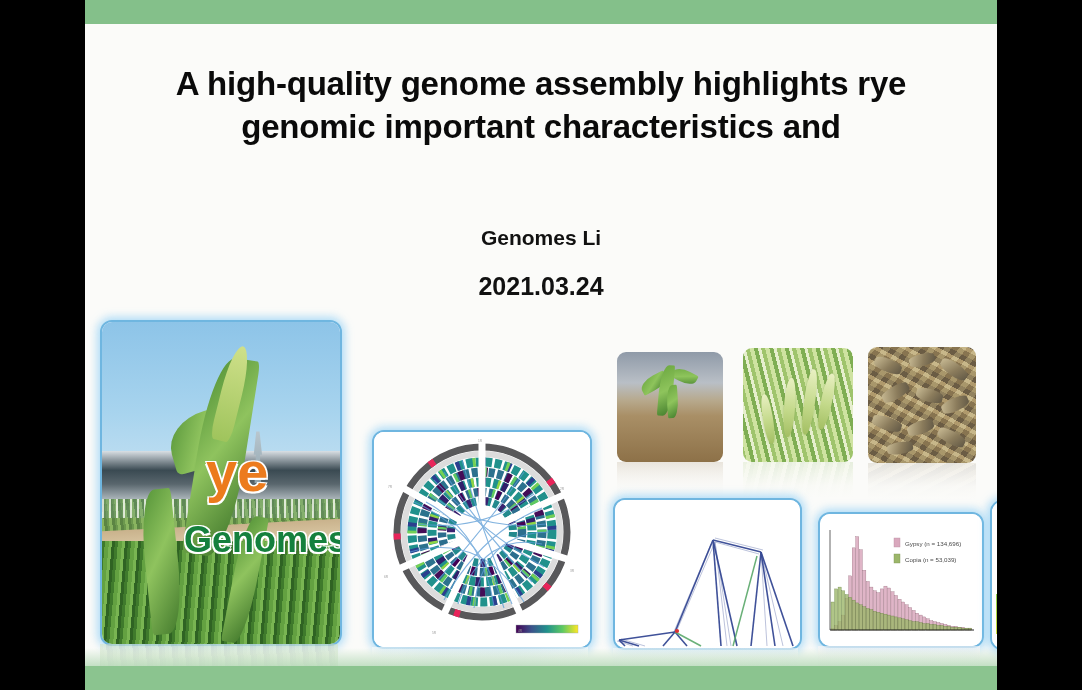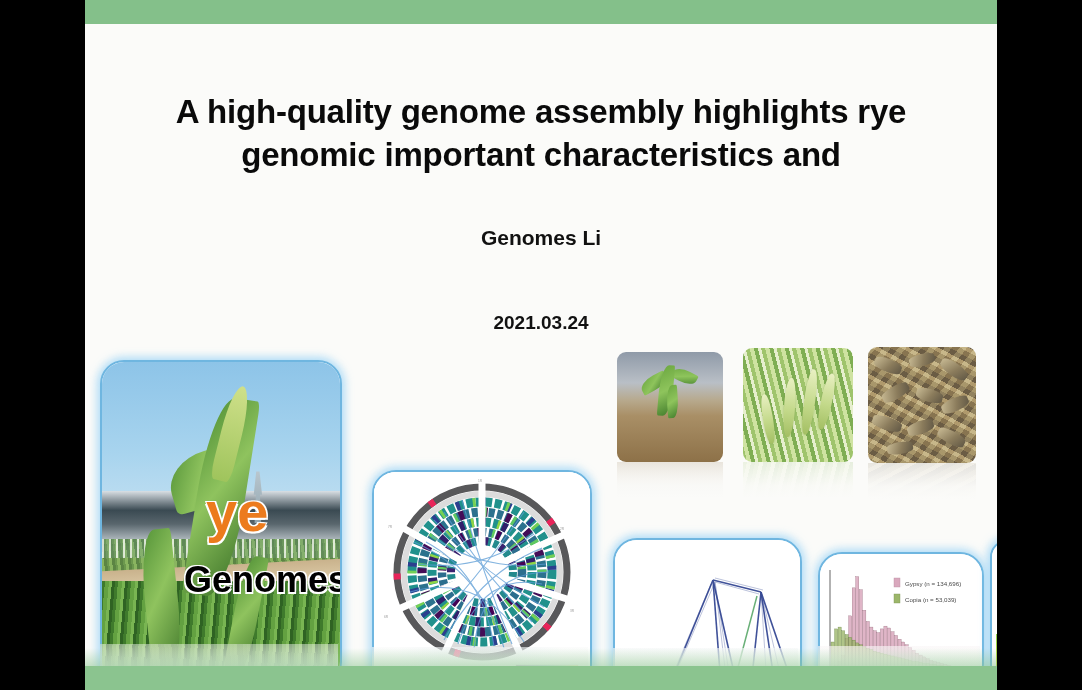--- a/index.html
+++ b/index.html
@@ -61,21 +61,20 @@
     width: 912px; height: 20px;
     background: linear-gradient(to bottom, rgba(139,196,143,0) 0%, rgba(139,196,143,.55) 100%);
   }
 
   
   #title-block {
     position: absolute;
     left: 0; top: 62px;
     width: 912px;
     text-align: center;
-    margin-top: 28px;
   }
   .title-line {
     font-size: 33px;
     font-weight: bold;
     color: #0a0a0a;
     line-height: 43px;
     letter-spacing: -0.2px;
   }
 
   #author {
@@ -85,35 +84,33 @@
     text-align: center;
     font-size: 21px;
     font-weight: bold;
     color: #111;
   }
   #date {
     position: absolute;
     left: 0; top: 272px;
     width: 912px;
     text-align: center;
-    font-size: 19px;
+    font-size: 25px;
     font-weight: bold;
     color: #111;
-    margin-top: 40px;
   }
 
   
   .panel {
     position: absolute;
-    border-radius: 24px;
+    border-radius: 12px;
     border: 2px solid #6fb6e0;
     box-shadow: 0 0 9px 3px rgba(150,210,245,.75);
     overflow: hidden;
     background: #ffffff;
-    margin-top: 40px;
   }
   .photo-plain {
     position: absolute;
     border-radius: 9px;
     overflow: hidden;
   }
 
   
   .reflect {
     position: absolute;
@@ -191,21 +188,21 @@
     font-weight: bold;
     color: #ec7b1d;
     text-shadow: 1.5px 1.5px 0 #fff, -1.5px 1.5px 0 #fff, 1.5px -1.5px 0 #fff, -1.5px -1.5px 0 #fff;
     line-height: 1;
   }
   .logo-genomes {
     position: absolute;
     left: 82px; top: 200px;
     font-size: 36px;
     font-weight: bold;
-    color: #000000;
+    color: #15803d;
     text-shadow: 1.5px 1.5px 0 #fff, -1.5px 1.5px 0 #fff, 1.5px -1.5px 0 #fff, -1.5px -1.5px 0 #fff;
     line-height: 1;
   }
 
   
   #panel-circos { left: 287px; top: 430px; width: 216px; height: 215px; }
   .circos-wrap { position: absolute; left: 0; top: 0; width: 100%; height: 100%; background: #fff; }
 
   
   #photo-seedling { left: 532px; top: 352px; width: 106px; height: 110px; }

